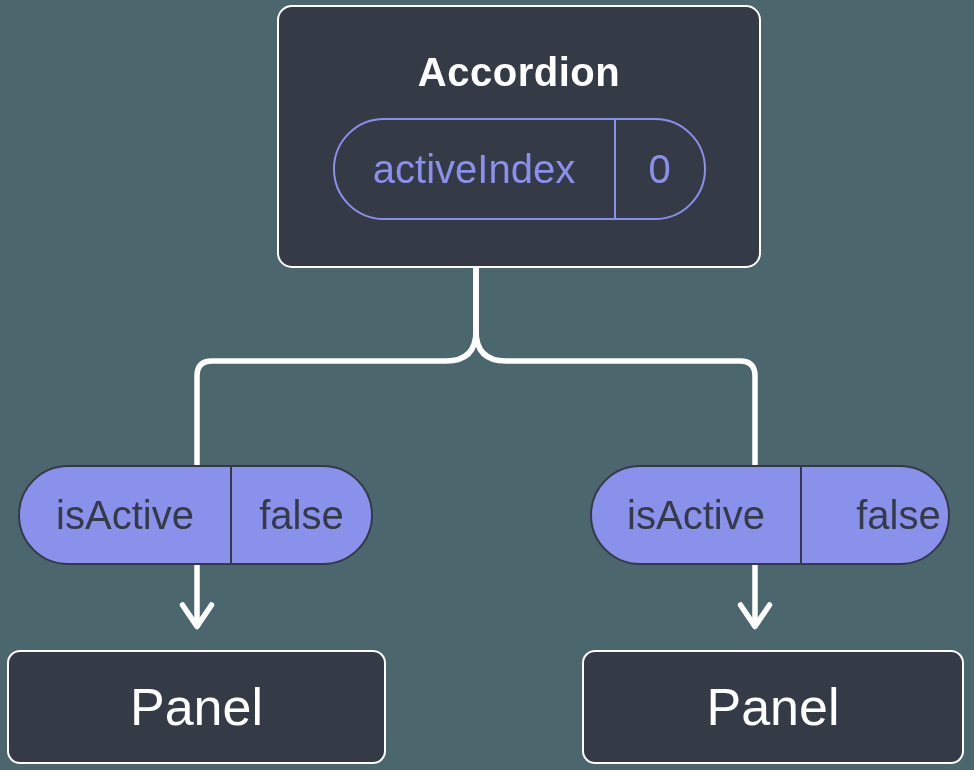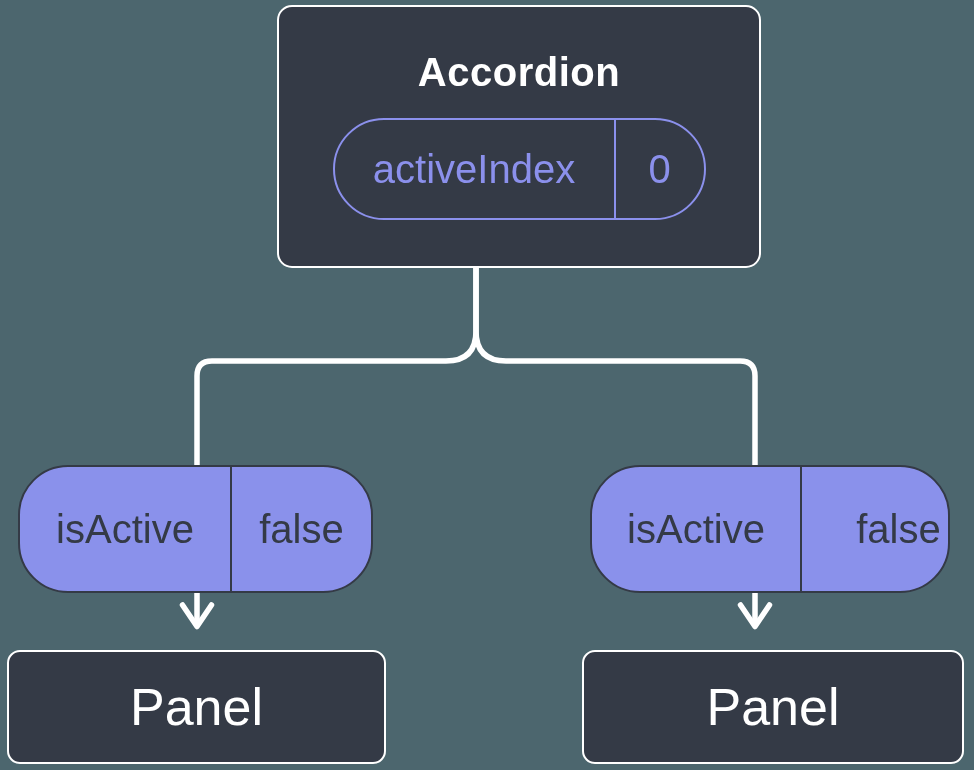--- a/index.html
+++ b/index.html
@@ -77,21 +77,21 @@
   }
   .pill-outline .seg-value {
     width: 90px;
     border-left: 2.5px solid var(--accent, #8b90ec);
   }
 
   .pill-solid {
     position: absolute;
     z-index: 2;
     top: 465px;
-    height: 128px;
+    height: 100px;
     background: var(--pill_fill, #8a91eb);
     border: 2.5px solid var(--node_fill, #343a46);
     border-radius: 50px;
     color: var(--node_fill, #343a46);
     font-size: 40px;
     font-weight: 500;
   }
   .pill-solid .seg-value {
     border-left: 2.5px solid var(--node_fill, #343a46);
   }

